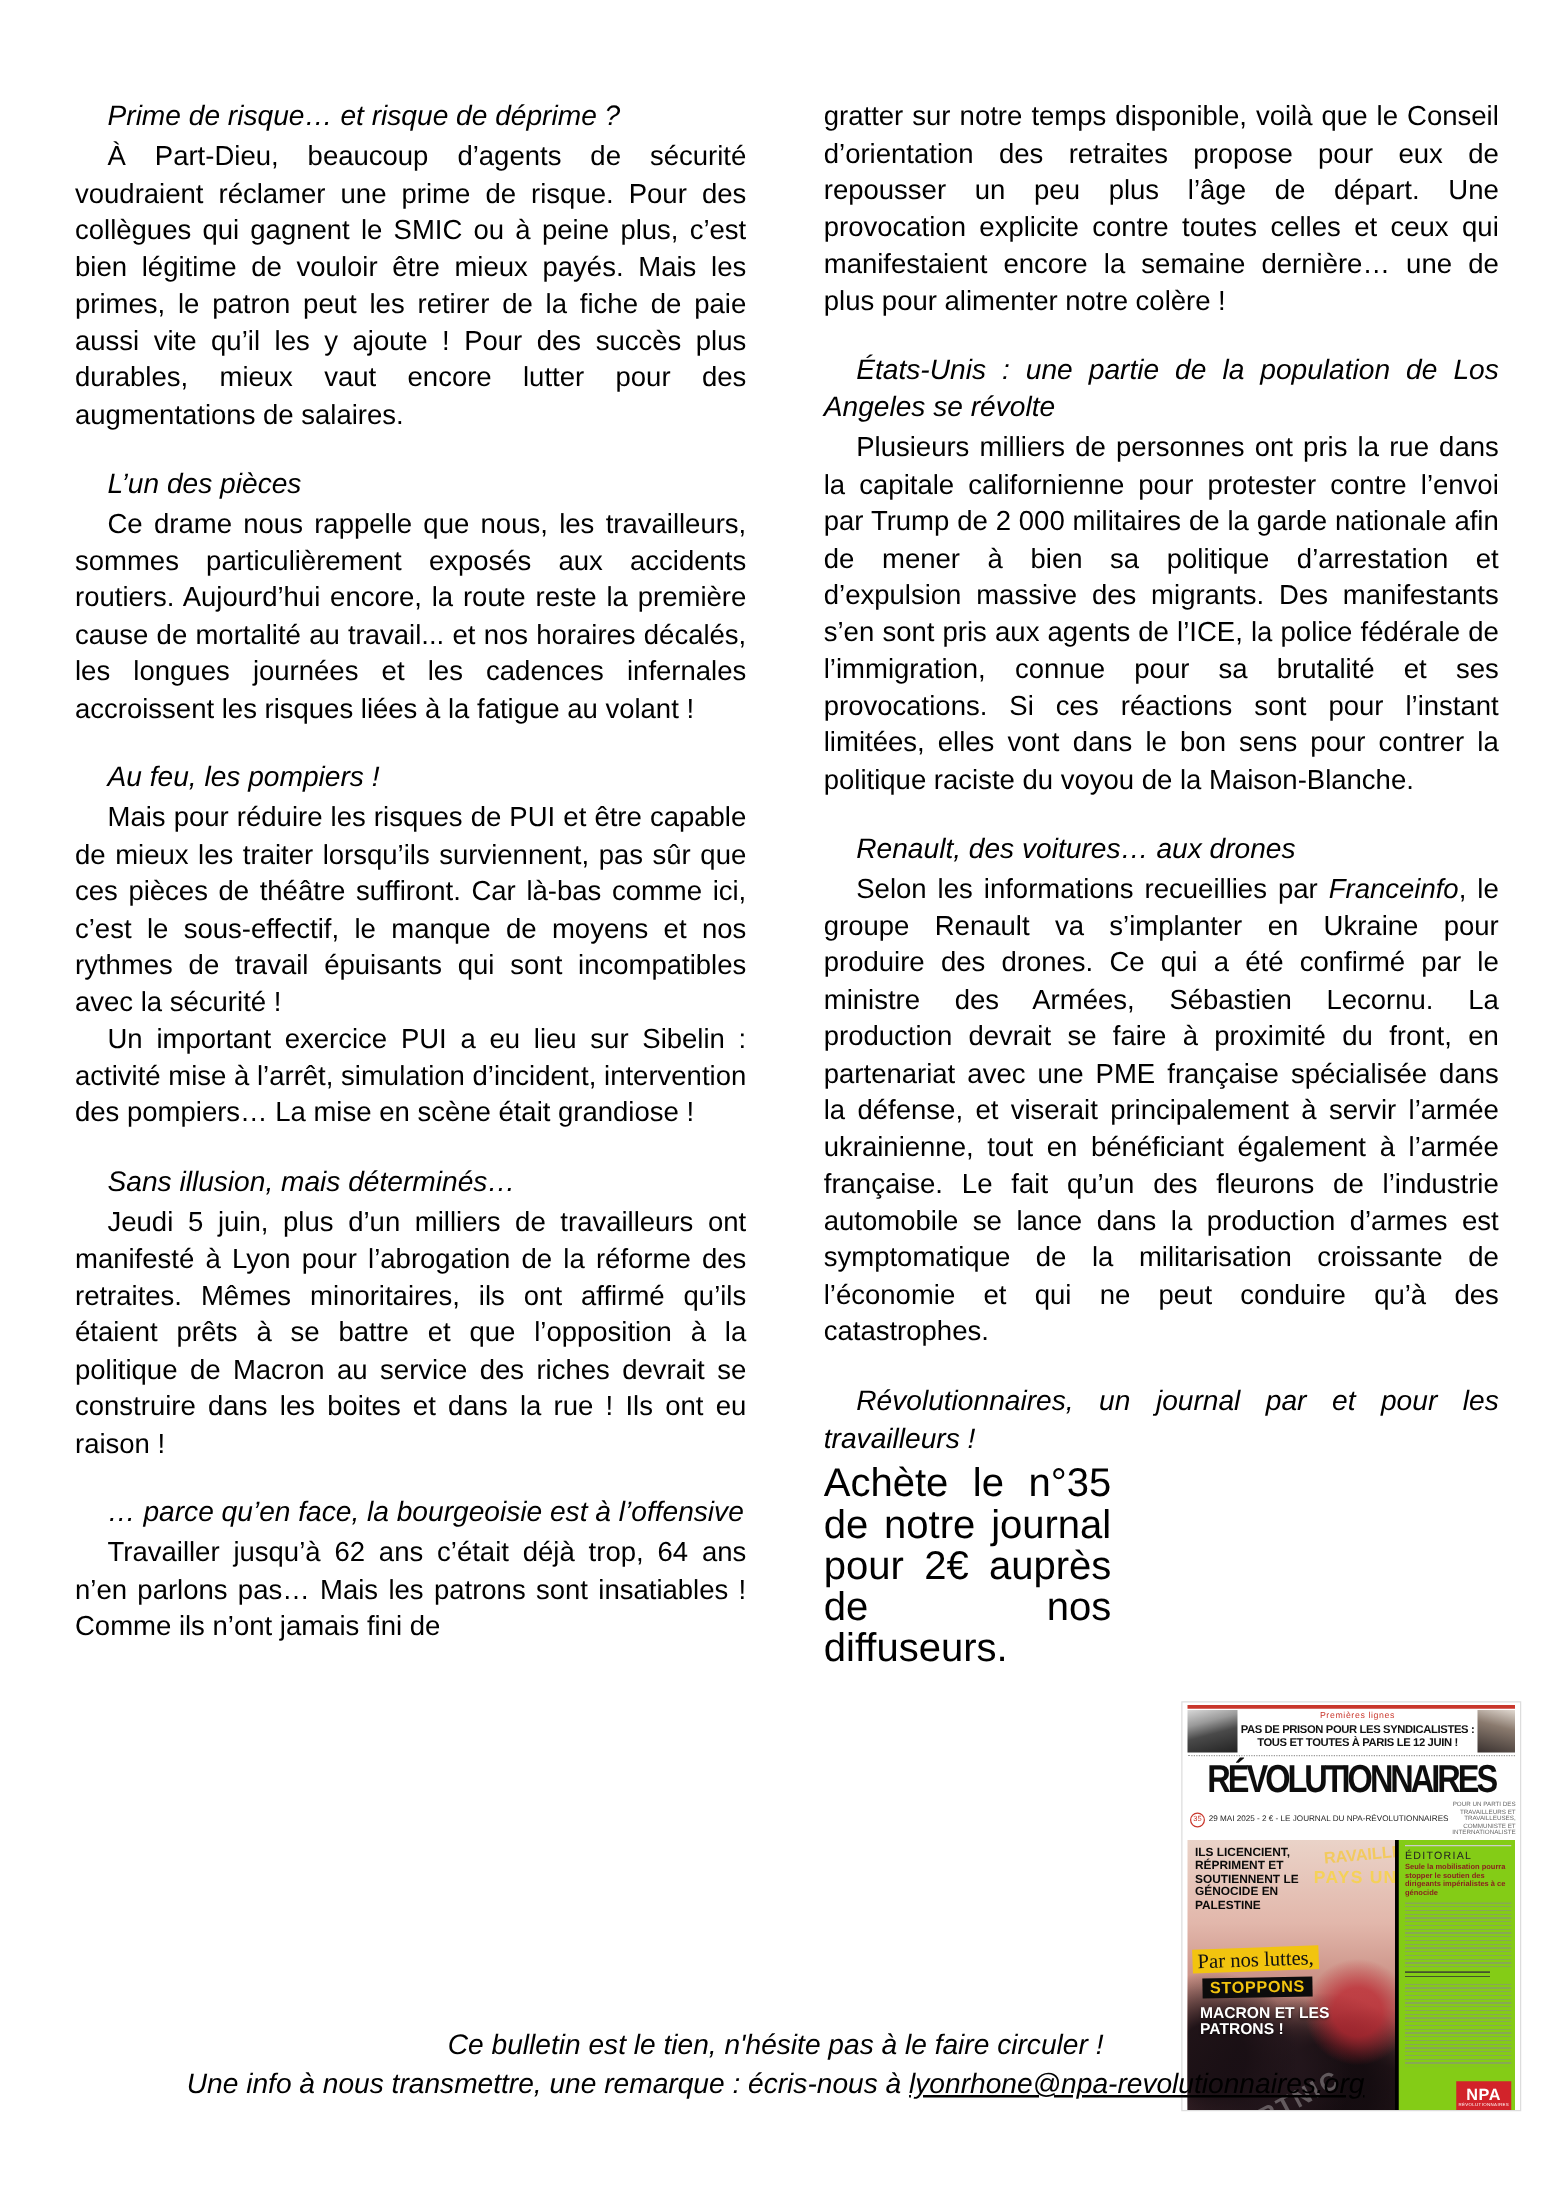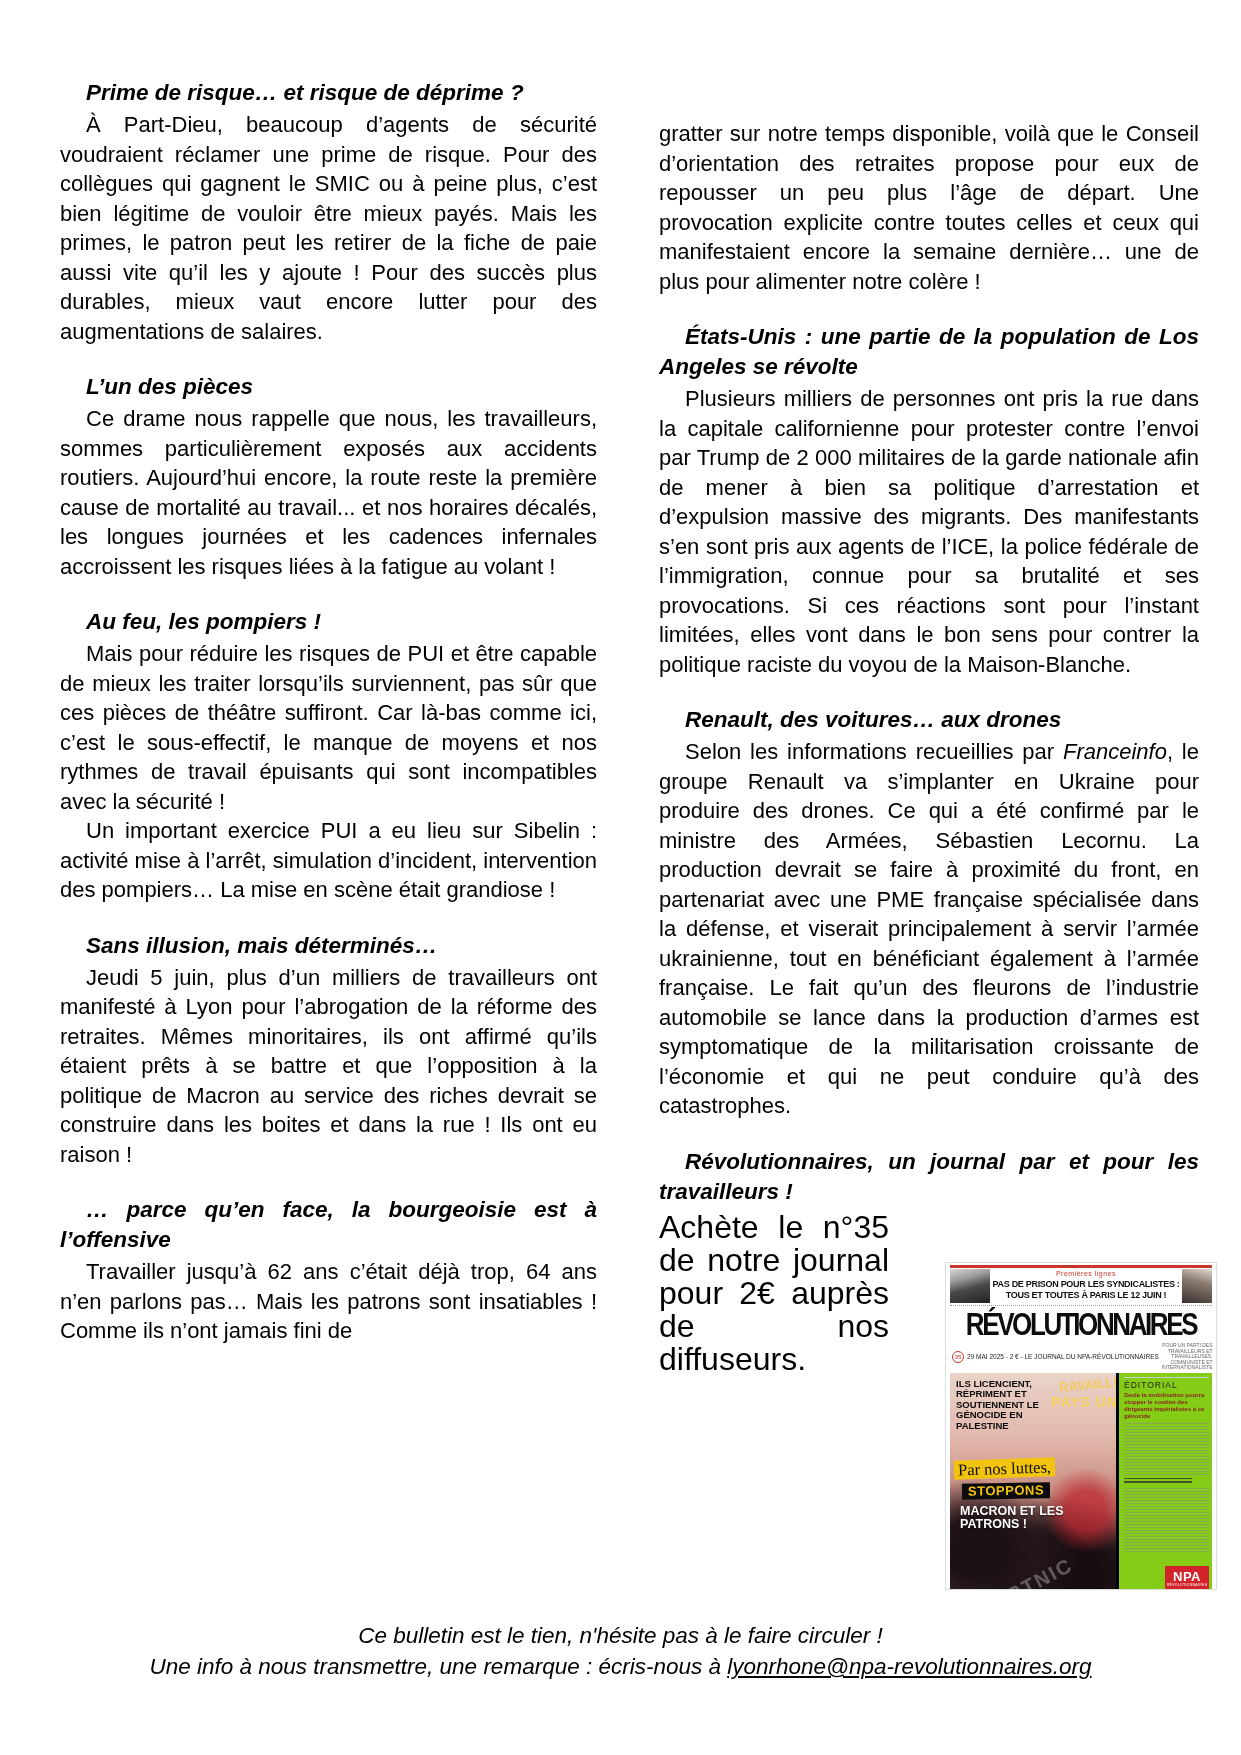--- a/index.html
+++ b/index.html
@@ -4,40 +4,40 @@
 <style>
   html,body{margin:0;padding:0;background:#ffffff;}
   .page{
     position:relative;width:1241px;height:1755px;margin:0 auto;background:#fff;
     font-family:"Liberation Sans",sans-serif;color:#000;overflow:hidden;
   }
   .col{position:absolute;top:78px;}
   .col-left{left:60px;width:537px;}
   .col-right{left:659px;width:540px;}
   .heading{
-    font-size:22.5px;line-height:30px;font-weight:bold;font-style:italic;
+    font-size:22.5px;line-height:30px;font-weight:normal;font-style:italic;
     text-align:justify;text-indent:26px;margin:26px 0 2px 0;
   }
   .section.first .heading{margin-top:0;}
   .para{
     font-size:22px;line-height:29.5px;text-align:justify;text-indent:26px;margin:0;
   }
-  .para.noindent{text-indent:0;margin-top:41px;}
+  .para.noindent{text-indent:0;}
   .journal-text{
     width:230px;font-size:32px;line-height:33px;text-align:justify;text-indent:0;margin-top:4px;
   }
   .page-footer{
     position:absolute;left:40px;right:40px;top:1620px;text-align:center;
     font-style:italic;font-size:22.5px;line-height:31px;
   }
   .email-link{color:#000;text-decoration:underline;cursor:pointer;}
 
   
   .cover{
-    position:absolute;left:286px;top:1184px;width:272px;height:328px;
+    position:absolute;left:286px;top:1283px;width:272px;height:328px;
     background:#fff;border:1px solid #ddd;box-sizing:border-box;overflow:hidden;
   }
   .cover-topbar{height:3px;background:#c9372c;margin:2px 4px 0 4px;}
   .cover-banner{
     display:flex;align-items:stretch;margin:1px 4px 0 4px;
     border-bottom:1px dotted #999;padding-bottom:2px;min-height:34px;
   }
   .banner-photo{flex:0 0 40px;background:linear-gradient(165deg,#d8d8d8 0%,#9a9a9a 30%,#4a4a4a 55%,#222 100%);}
   .banner-photo.right{flex:0 0 30px;background:linear-gradient(195deg,#e0d8d0 0%,#8a7a6e 40%,#3a3230 100%);}
   .banner-text{flex:1;text-align:center;padding:1px 2px;}

